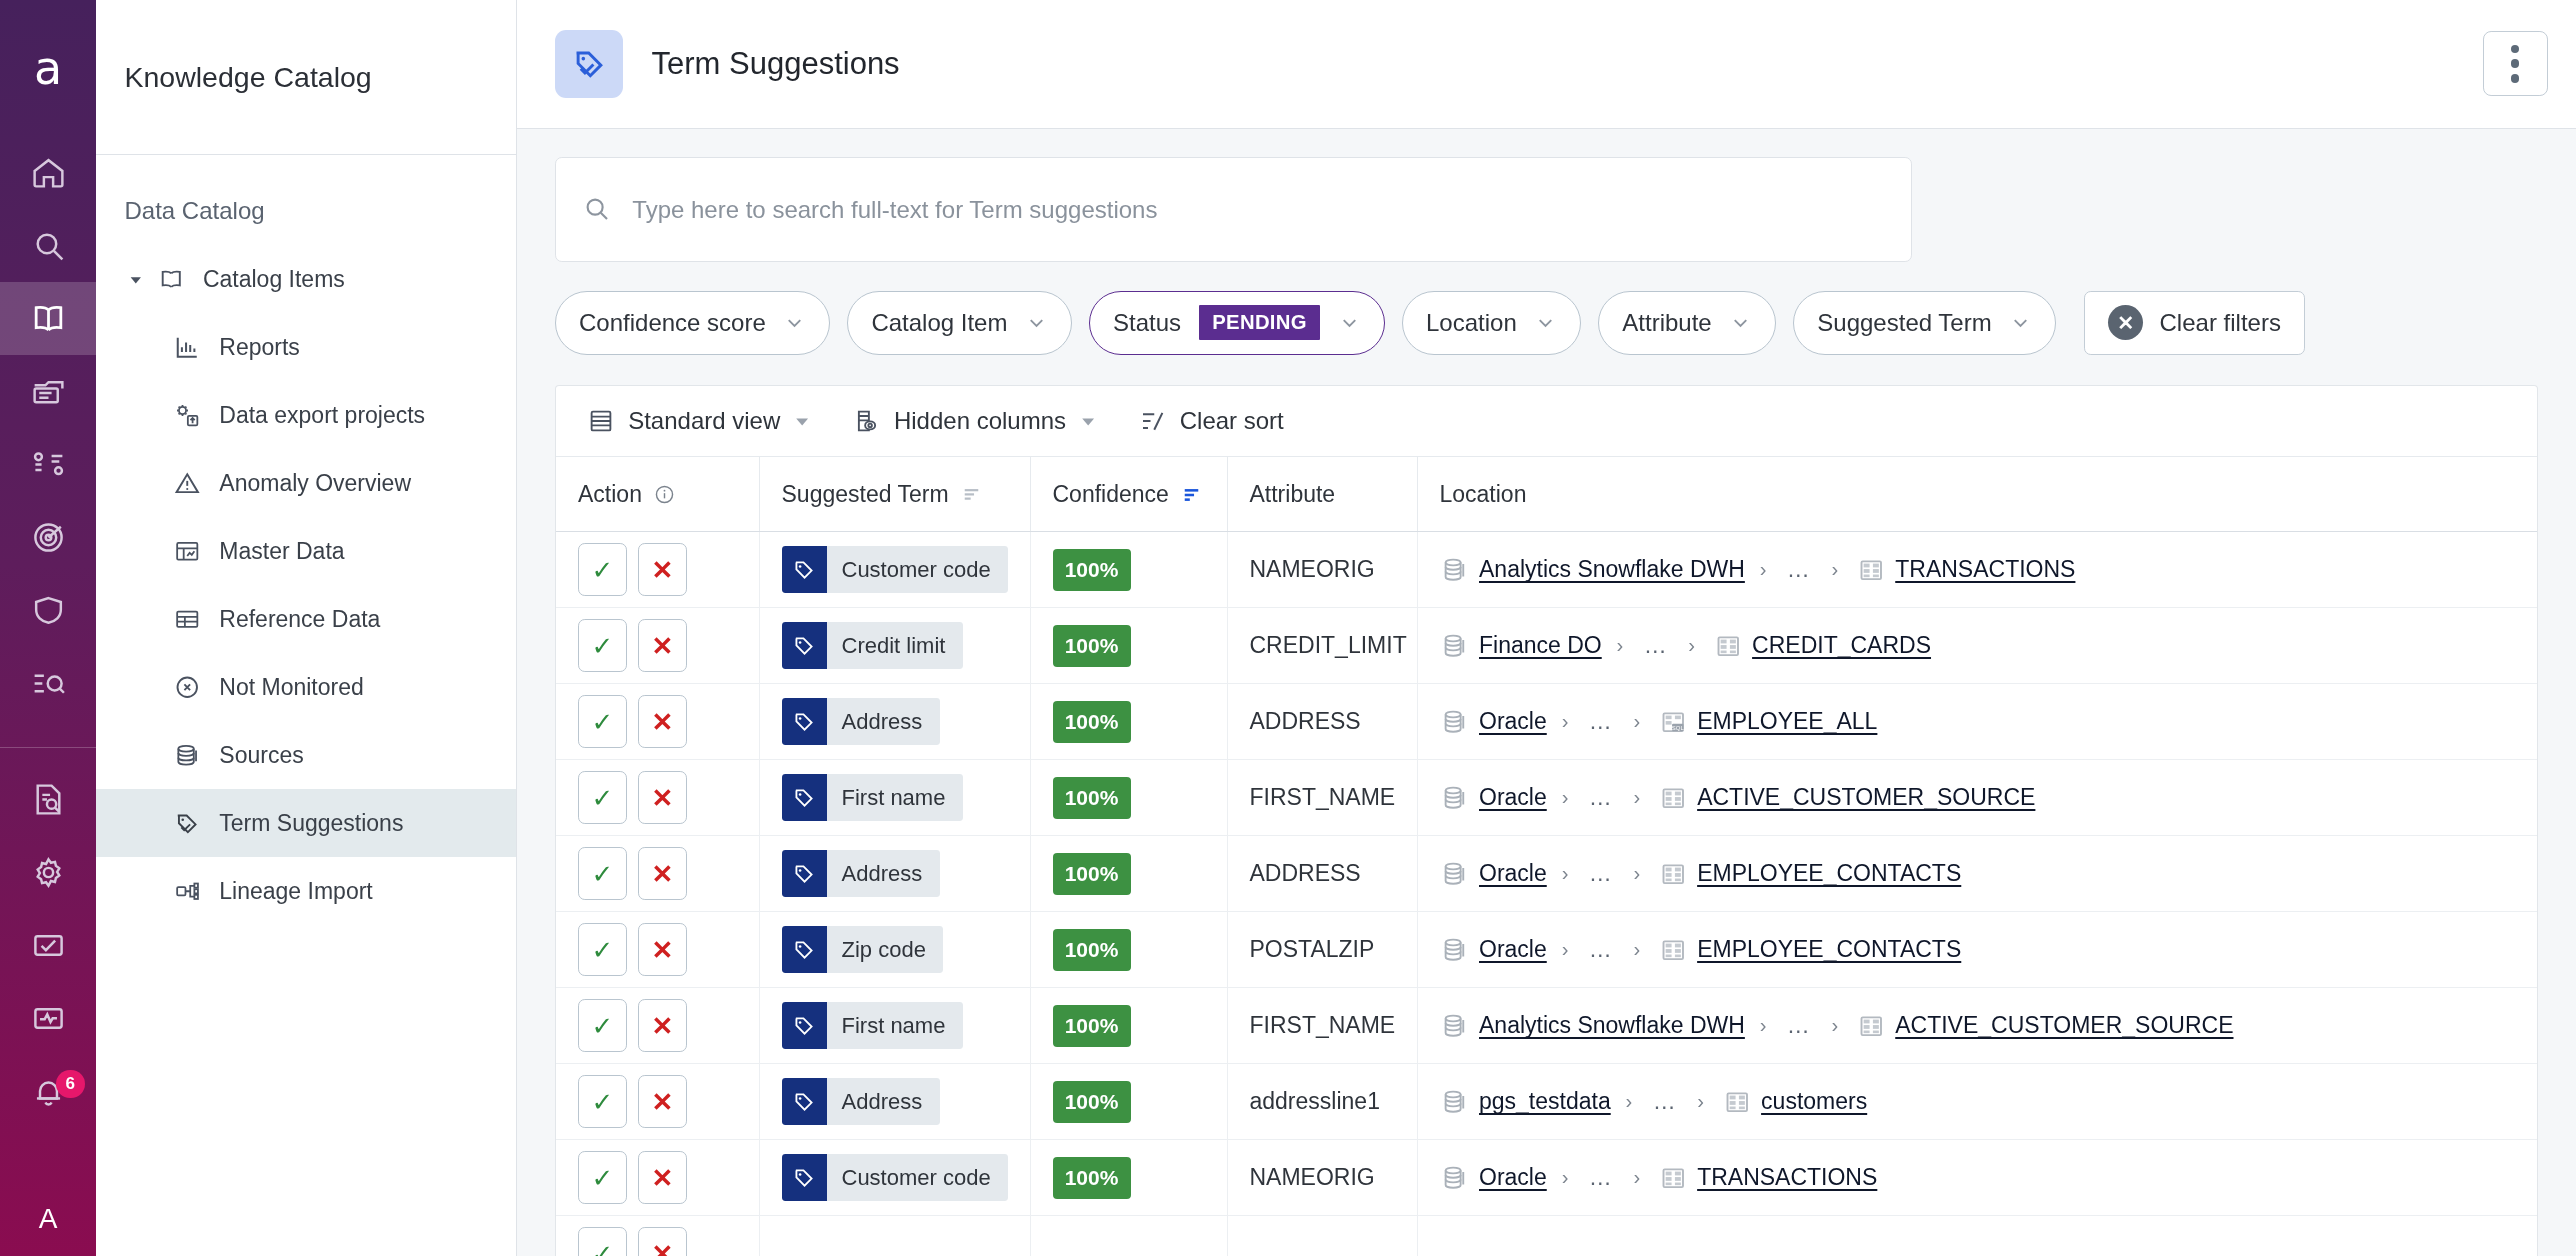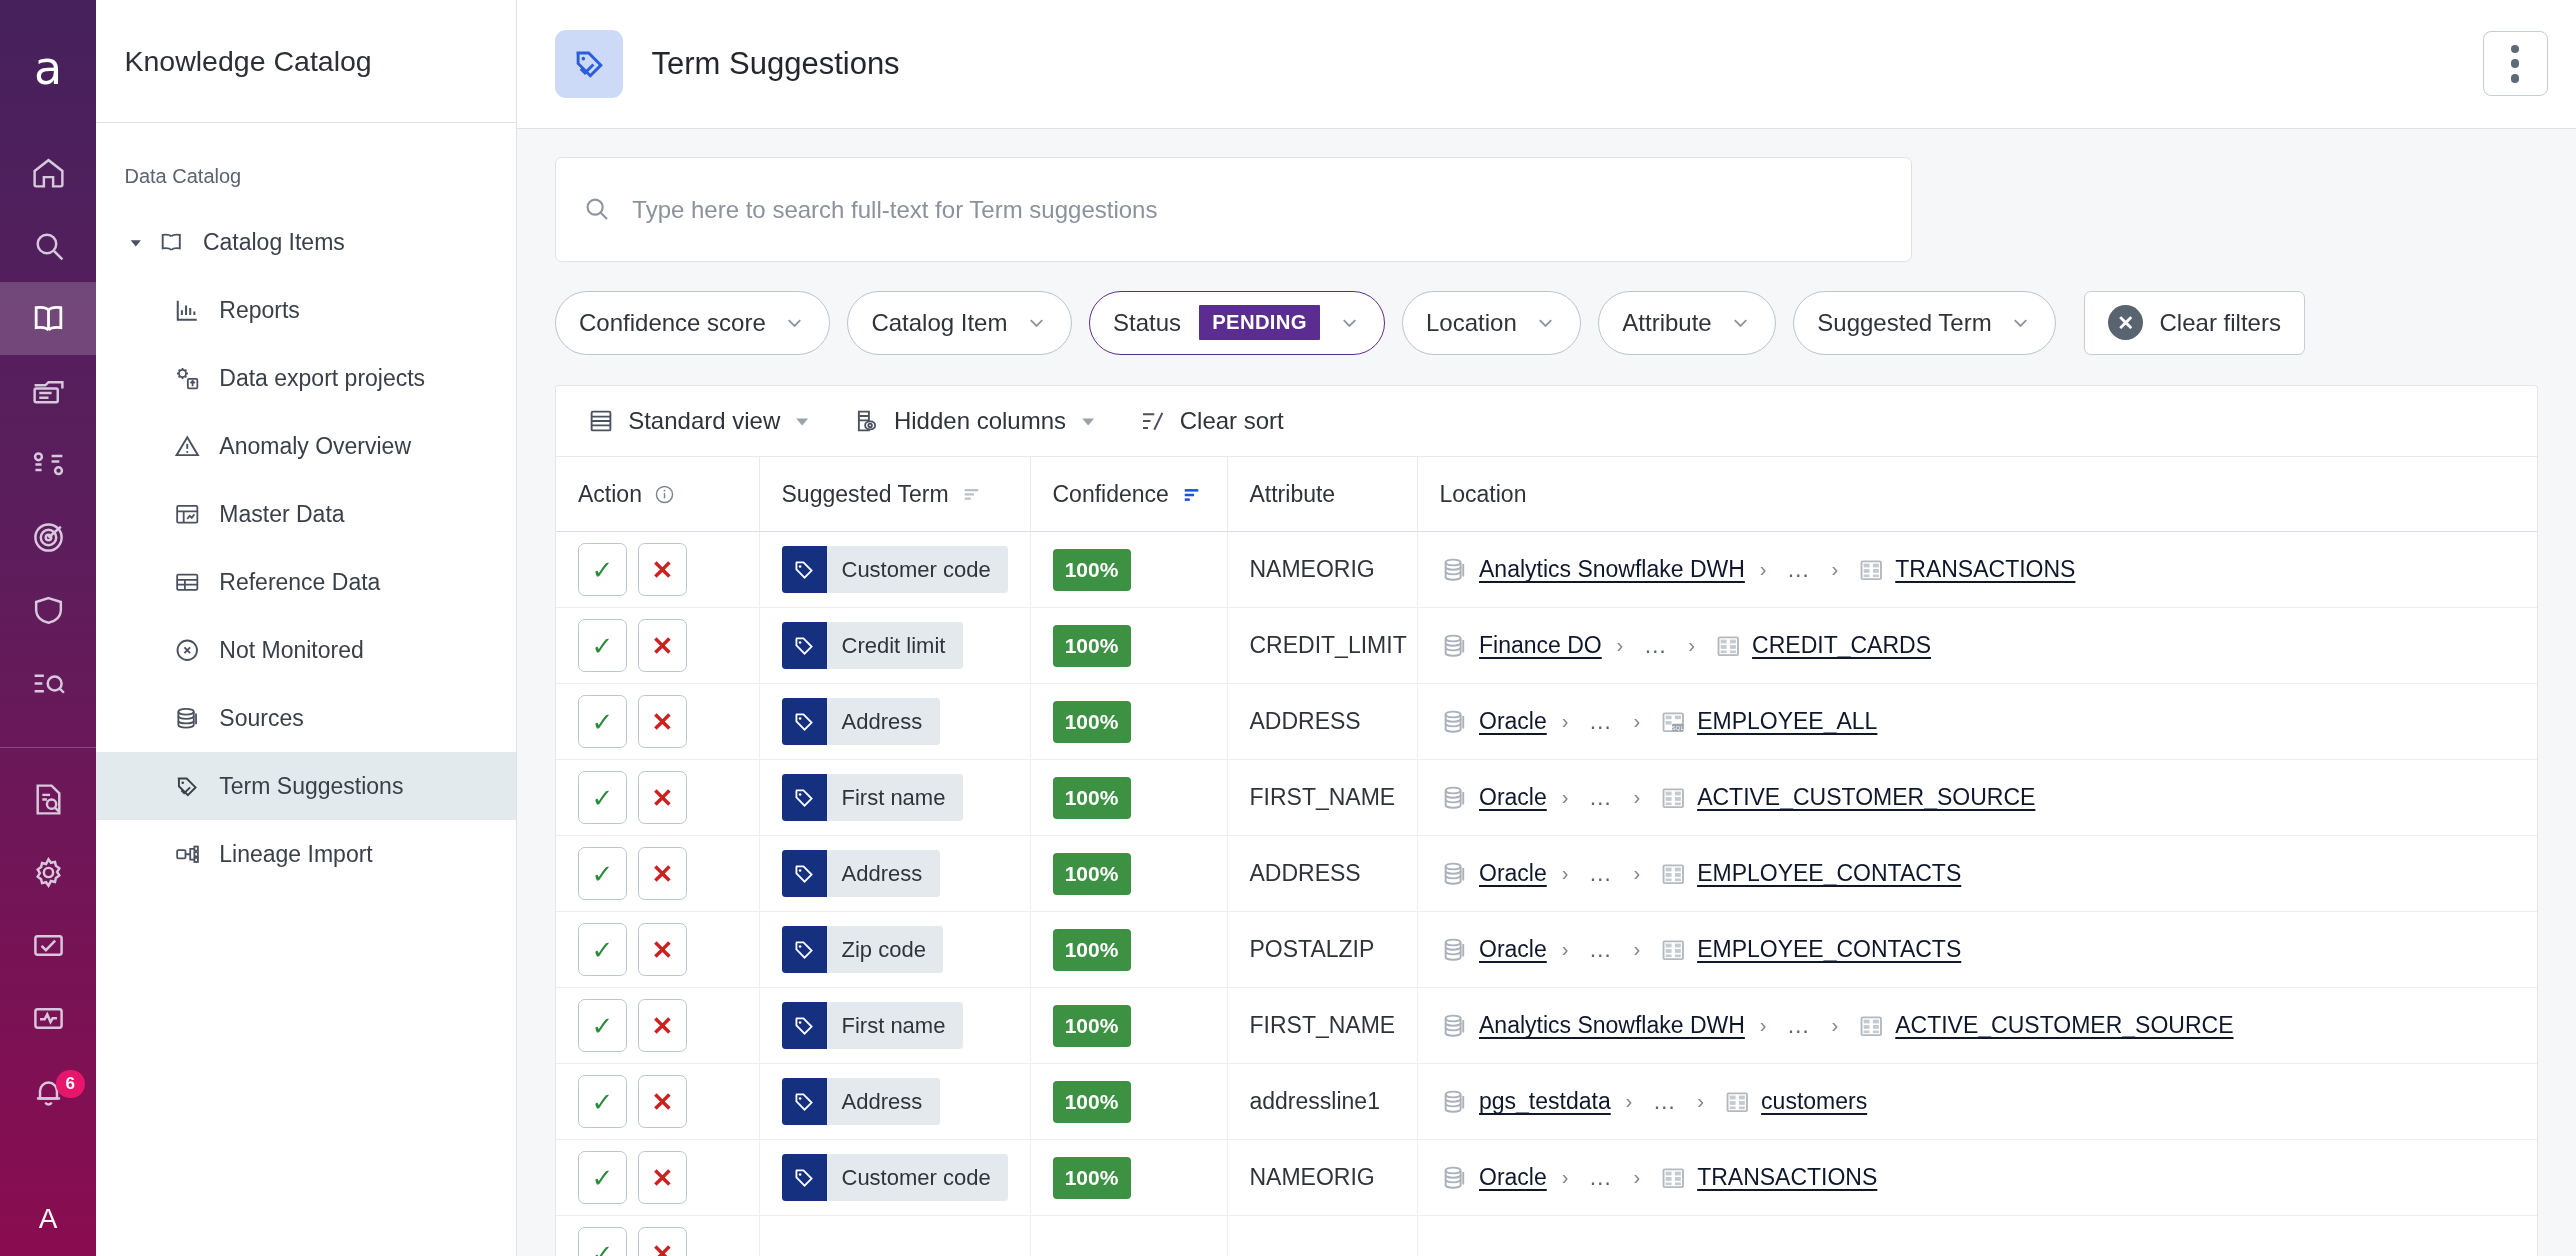--- a/index.html
+++ b/index.html
@@ -52,26 +52,26 @@
   }
   .rail-spacer { flex: 1 1 auto; }
 
   
   .sidebar {
     width: 421px; flex: 0 0 421px; height: 1256px;
     background: #ffffff; border-right: 0.7px solid #dfe3e8;
     display: flex; flex-direction: column;
   }
   .sidebar-head {
-    height: 123px; display: flex; align-items: center;
+    height: 155px; display: flex; align-items: center;
     padding-left: 28.5px; border-bottom: 0.7px solid #dfe3e8;
   }
   .sidebar-title { font-size: 28.5px; color: #2b2f36; font-weight: 400; }
   .sidebar-section {
-    padding: 42px 0 20.3px 28.5px; font-size: 20px; color: #5a6370; font-weight: 400;
+    padding: 42px 0 20.3px 28.5px; font-size: 24px; color: #5a6370; font-weight: 400;
   }
   .nav-item {
     display: flex; align-items: center; height: 68px;
     padding-left: 28.5px; font-size: 23px; color: #3a4049; cursor: pointer;
   }
   .nav-item.lvl2 { padding-left: 76px; }
   .nav-item.active { background: #e3eaed; }
   .nav-caret {
     width: 23px; height: 23px; margin-right: 8.1px;
     display: flex; align-items: center; justify-content: center;

